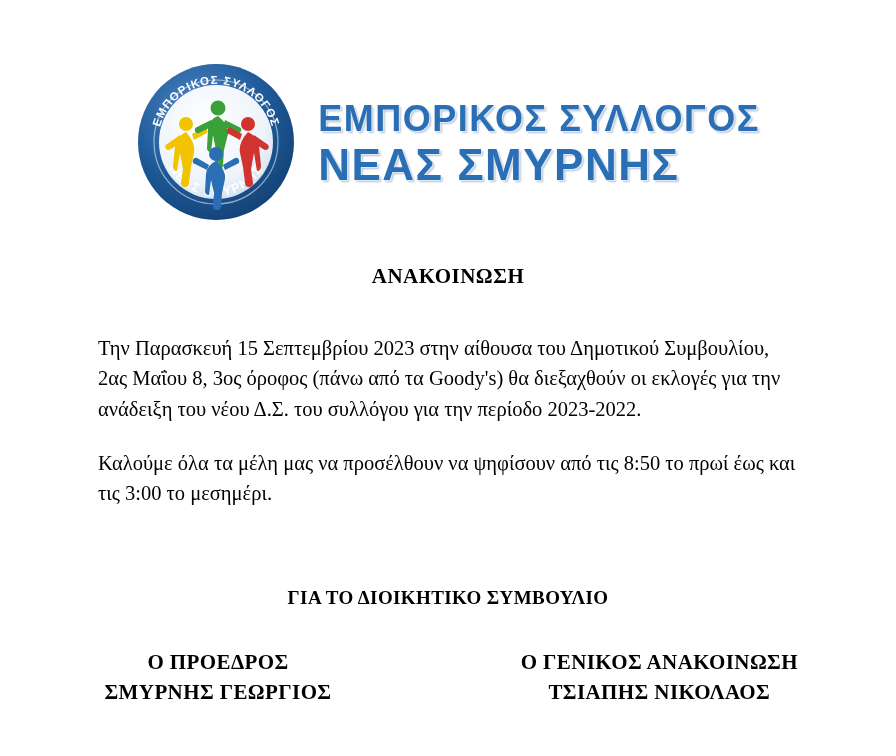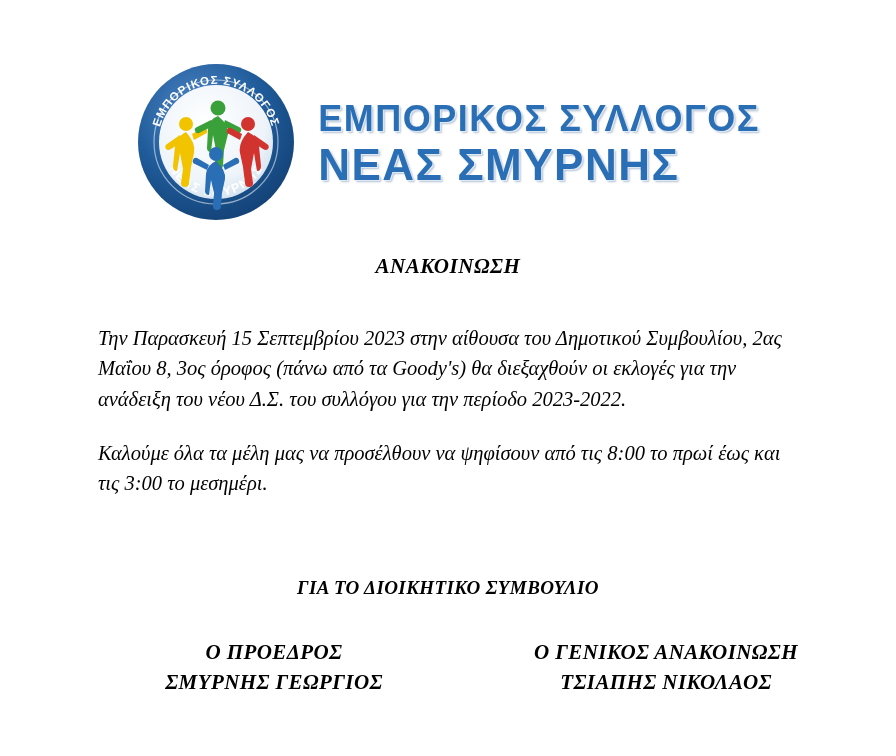--- a/index.html
+++ b/index.html
@@ -61,22 +61,21 @@
     font-size: 36px;
     margin-bottom: 6px;
   }
   .wordmark .line2 {
     font-size: 44px;
   }
 
   
   .content {
     padding: 0 98px;
-    margin-top: 32px;
-    font-style: italic;
+    margin-top: 42px;
   }
   .doc-title {
     text-align: center;
     font-weight: bold;
     font-size: 21px;
     letter-spacing: 0.5px;
     margin: 0 0 44px 0;
   }
   .para {
     font-size: 20.5px;
@@ -94,21 +93,21 @@
     text-align: center;
   }
   .board-line {
     font-weight: bold;
     font-size: 19px;
     letter-spacing: 0.4px;
     margin-bottom: 38px;
   }
   .sign-row {
     display: flex;
-    justify-content: flex-end;
+    justify-content: space-between;
     gap: 140px;
   }
   .sign-col {
     min-width: 240px;
   }
   .sign-role,
   .sign-name {
     font-weight: bold;
     font-size: 21px;
     letter-spacing: 0.4px;
@@ -186,21 +185,21 @@
     <div class="wordmark">
       <div class="line1">ΕΜΠΟΡΙΚΟΣ ΣΥΛΛΟΓΟΣ</div>
       <div class="line2">ΝΕΑΣ ΣΜΥΡΝΗΣ</div>
     </div>
 
   </div>
 
   <div class="content">
     <div class="doc-title">ΑΝΑΚΟΙΝΩΣΗ</div>
     <p class="para">Την Παρασκευή 15 Σεπτεμβρίου 2023 στην αίθουσα του Δημοτικού Συμβουλίου, 2ας Μαΐου 8, 3ος όροφος (πάνω από τα Goody's) θα διεξαχθούν οι εκλογές για την ανάδειξη του νέου Δ.Σ. του συλλόγου για την περίοδο 2023-2022.</p>
-    <p class="para">Καλούμε όλα τα μέλη μας να προσέλθουν να ψηφίσουν από τις 8:00 το πρωί έως και τις 3:00 το μεσημέρι.</p>
+    <p class="para">Καλούμε όλα τα μέλη μας να προσέλθουν να ψηφίσουν από τις 8:50 το πρωί έως και τις 3:00 το μεσημέρι.</p>
 
     <div class="signature-block">
       <div class="board-line">ΓΙΑ ΤΟ ΔΙΟΙΚΗΤΙΚΟ ΣΥΜΒΟΥΛΙΟ</div>
       <div class="sign-row">
         <div class="sign-col">
           <div class="sign-role">Ο ΠΡΟΕΔΡΟΣ</div>
           <div class="sign-name">ΣΜΥΡΝΗΣ ΓΕΩΡΓΙΟΣ</div>
         </div>
         <div class="sign-col">
           <div class="sign-role">Ο ΓΕΝΙΚΟΣ ΑΝΑΚΟΙΝΩΣΗ</div>

